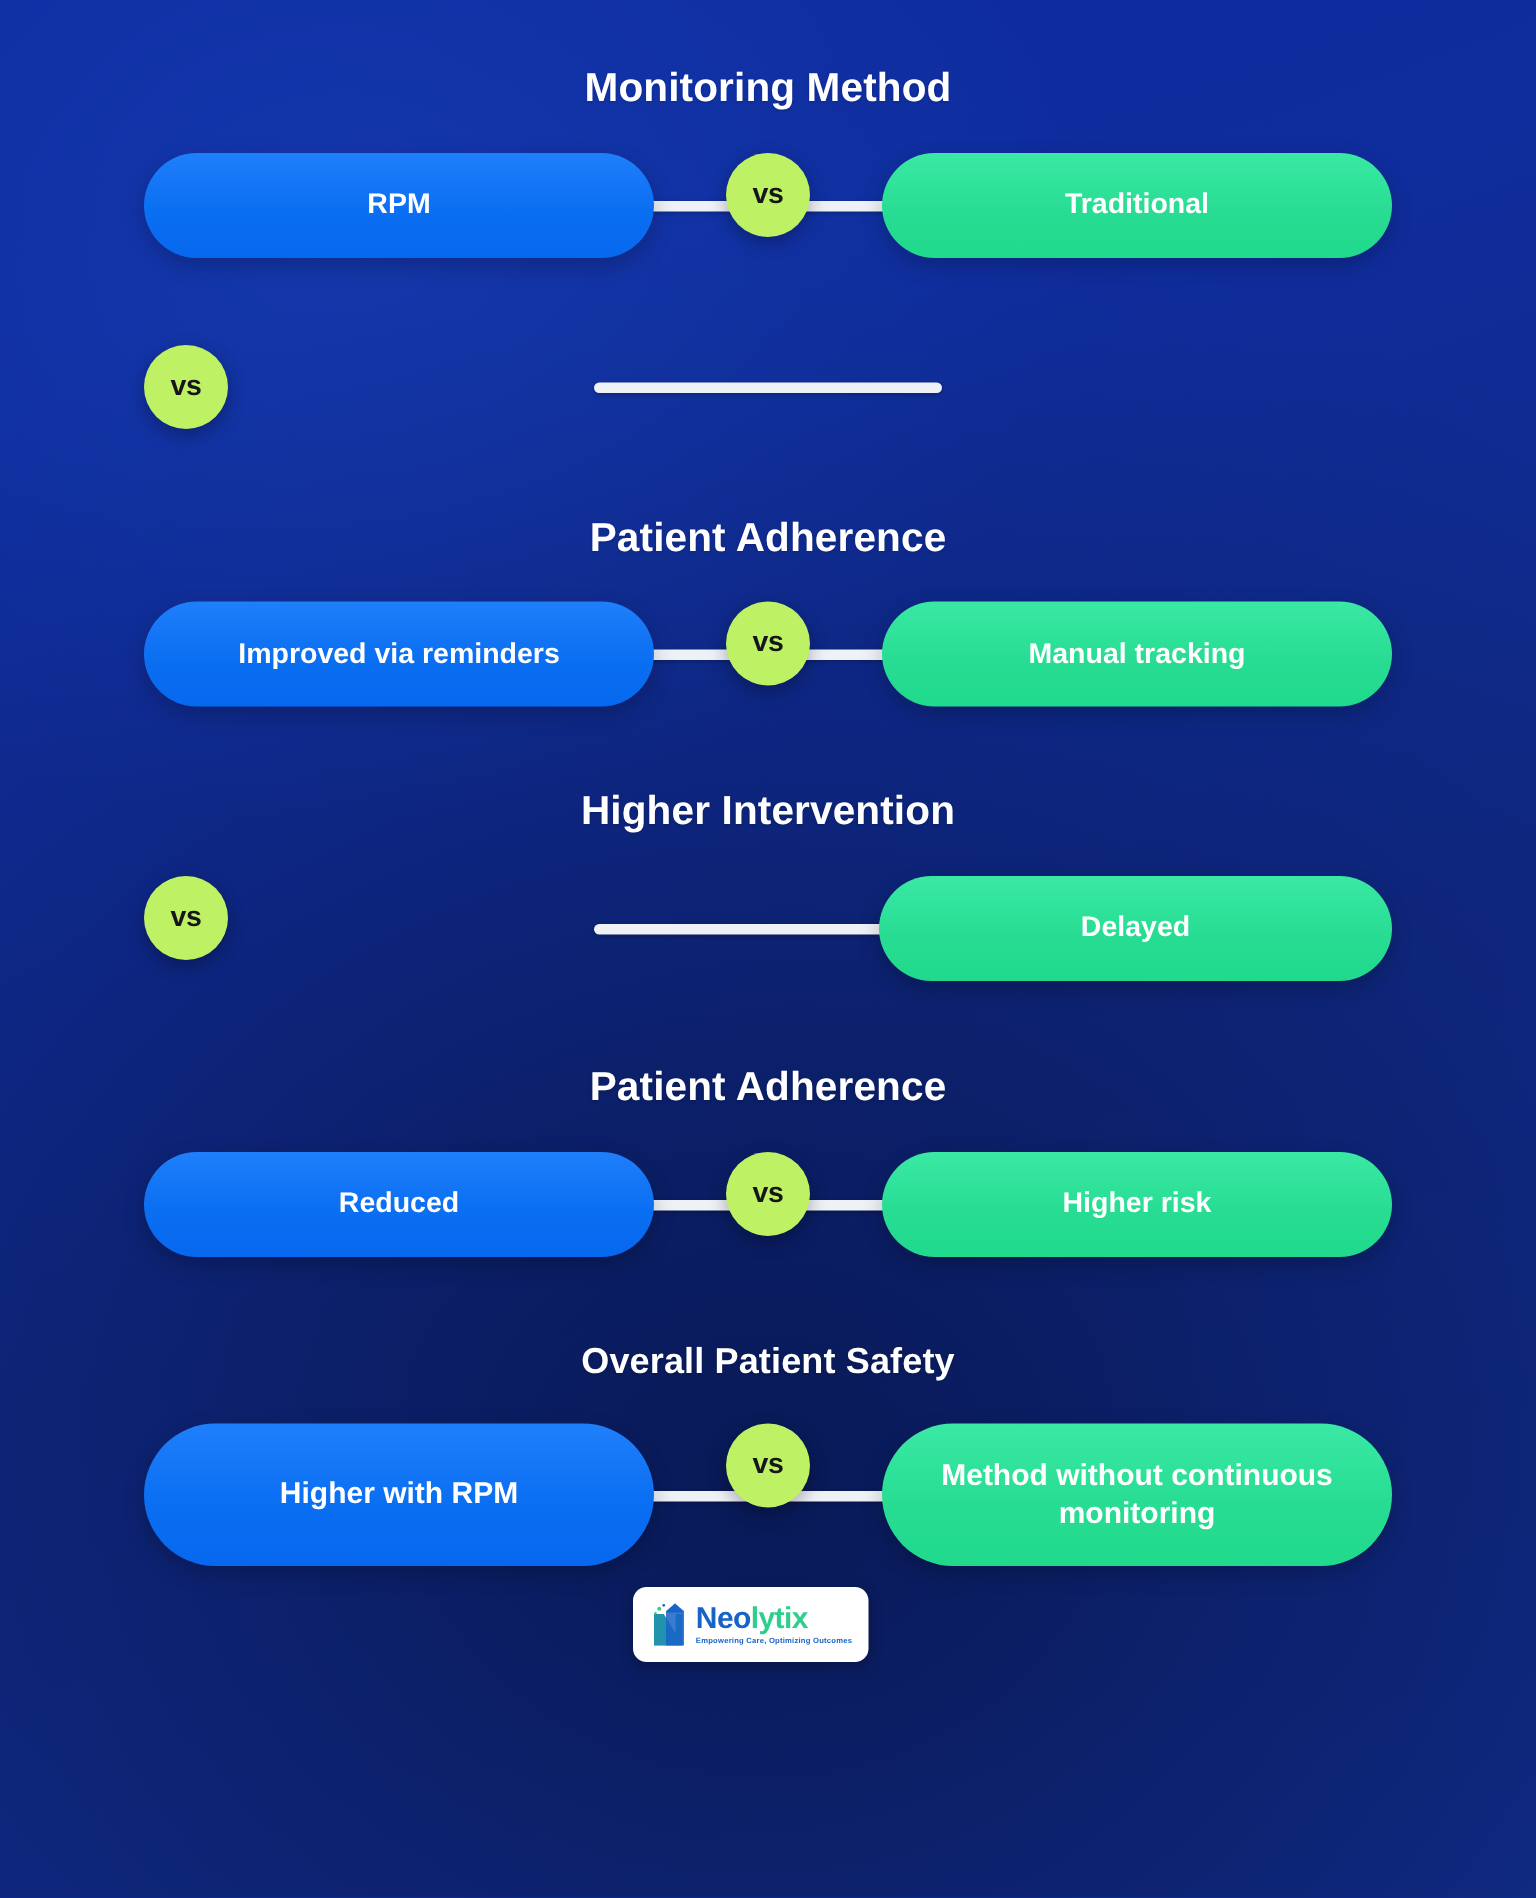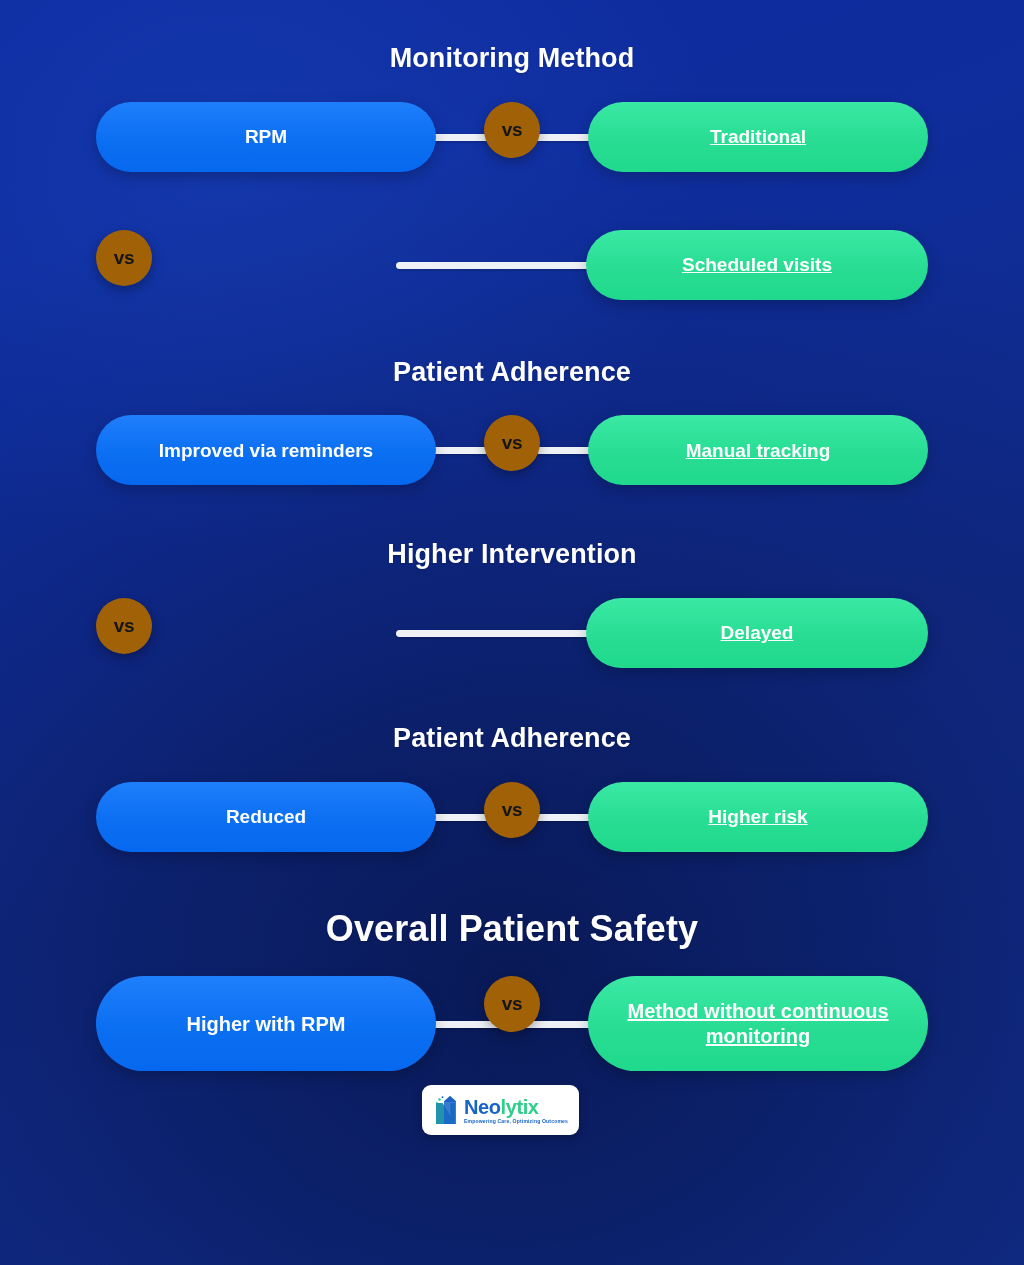--- a/index.html
+++ b/index.html
@@ -97,31 +97,30 @@
     line-height:1.22;
     padding:10px 24px;
     box-shadow:0 5px 14px rgba(0,0,0,0.22);
   }
 
   .pill-left {
     background:linear-gradient(180deg,#1f7ffb 0%, #0b6ff2 55%, #0668ee 100%);
   }
   .pill-right {
     background:linear-gradient(180deg,#3ae9a4 0%, #28dd93 55%, #20d98c 100%);
-    text-decoration:underline;
   }
 
   .vs {
     position:relative;
     z-index:3;
     width:56px;
     height:56px;
     flex:0 0 56px;
     border-radius:50%;
-    background:#a16207;
+    background:#bef264;
     color:#16161a;
     font-size:19px;
     font-weight:bold;
     display:flex;
     align-items:center;
     justify-content:center;
     letter-spacing:-0.2px;
     box-shadow:0 4px 12px rgba(0,0,0,0.3);
   }
 
@@ -134,21 +133,21 @@
   .row-5 .row-title { margin-bottom:28px; }
 
   .row-0 { margin-bottom:58px; }
   .row-1 { margin-bottom:58px; }
   .row-2 { margin-bottom:55px; }
   .row-3 { margin-bottom:56px; }
   .row-4 { margin-bottom:57px; }
   .row-5 { margin-bottom:0; }
 
   .row-5 .pill { min-height:95px; font-size:20px; }
-  .row-5 .row-title { font-size:36px; }
+  .row-5 .row-title { font-size:24px; }
 
   
   .logo-wrap {
     width:1000px;
     display:flex;
     justify-content:center;
     margin-top:14px;
   }
   .logo-card {
     width:157px;
@@ -196,21 +195,20 @@
       <div class="pill pill-left">RPM</div>
       <div class="vs">vs</div>
       <div class="pill pill-right">Traditional</div>
     </div>
   </div>
 
   <div class="row row-1">
     <div class="compare">
       <div class="connector"></div>
       <div class="vs">vs</div>
-      <div class="pill pill-right">Scheduled visits</div>
     </div>
   </div>
 
   <div class="row row-2">
     <div class="row-title">Patient Adherence</div>
     <div class="compare">
       <div class="connector"></div>
       <div class="pill pill-left">Improved via reminders</div>
       <div class="vs">vs</div>
       <div class="pill pill-right">Manual tracking</div>

